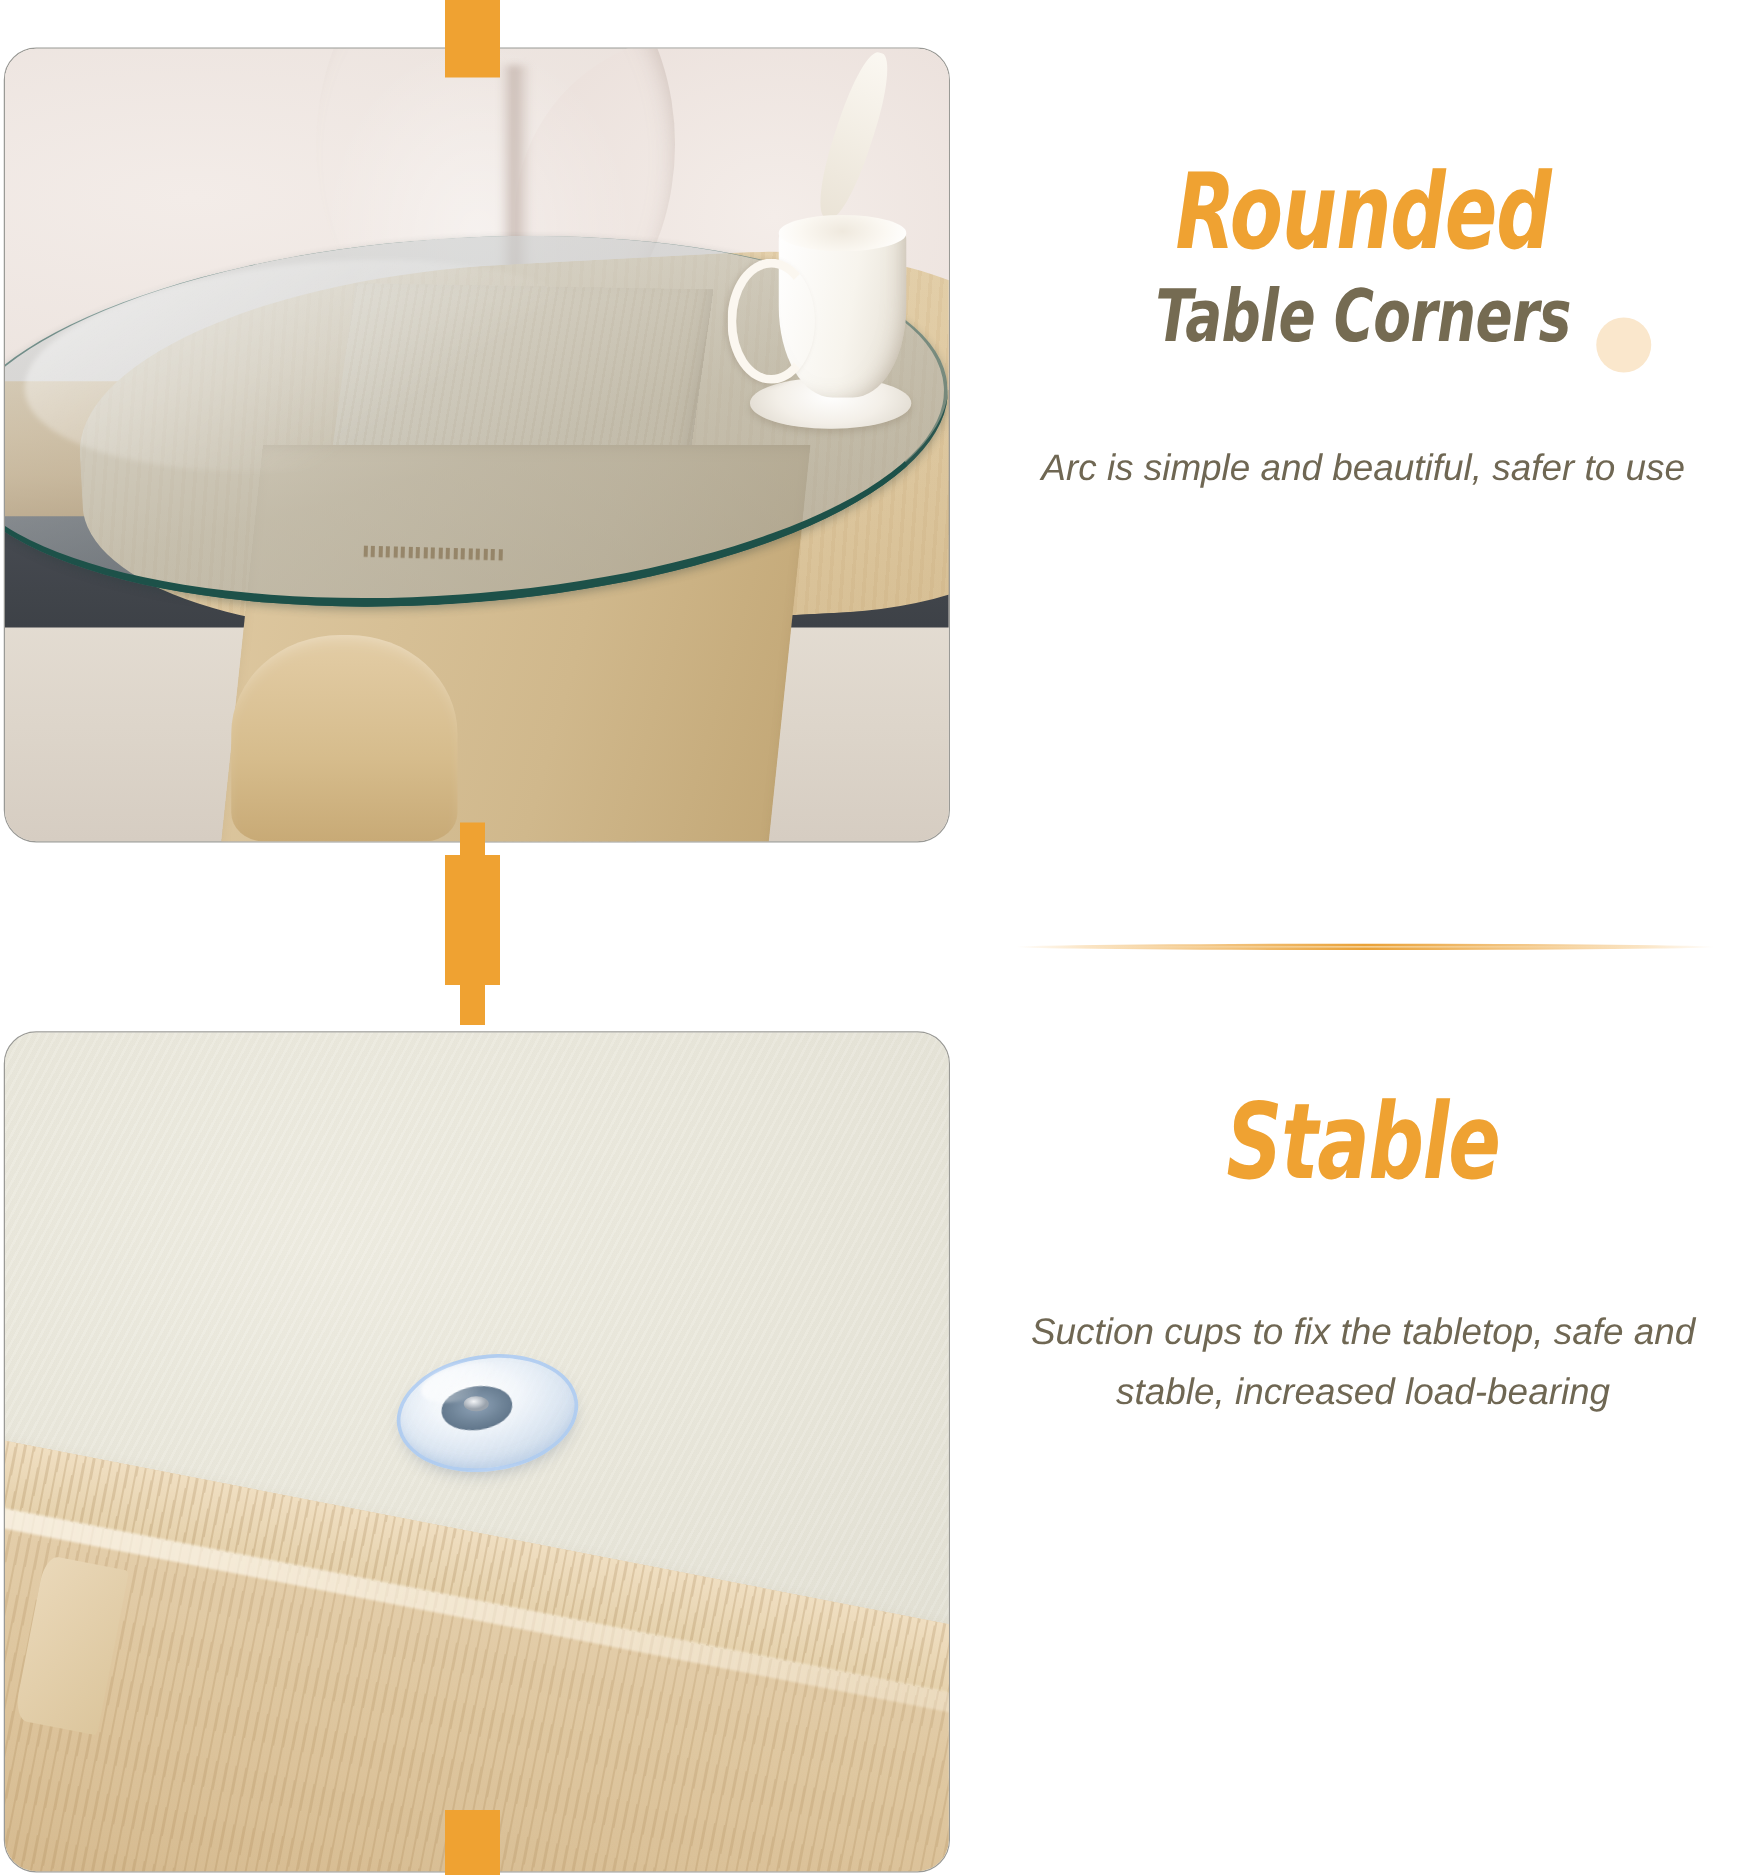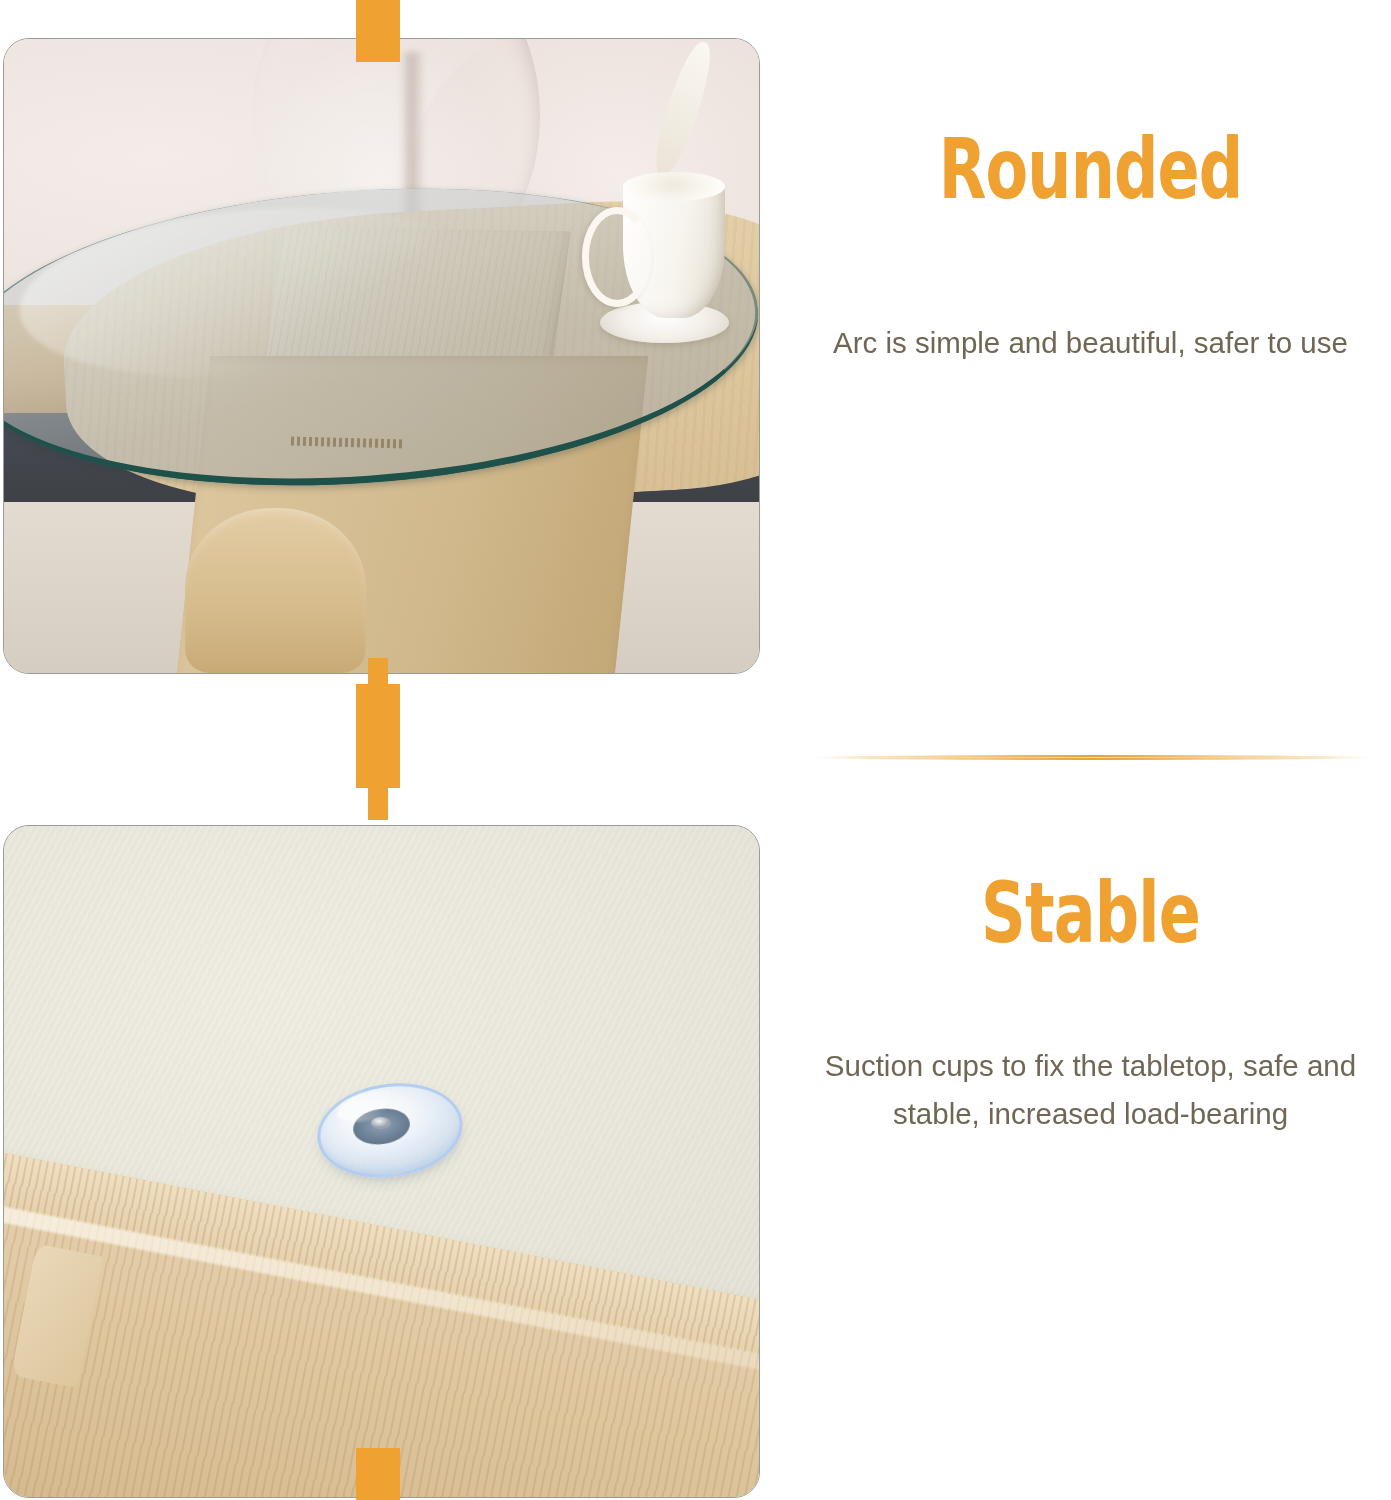--- a/index.html
+++ b/index.html
@@ -12,20 +12,21 @@
     font-family: "Liberation Sans", sans-serif;
     -webkit-font-smoothing: antialiased;
   }
 
   #page {
     position: relative;
     width: 1391px;
     height: 1500px;
     background: #ffffff;
     overflow: hidden;
+    font-style: italic;
   }
 
   
   .photo {
     position: absolute;
     border: 1px solid #9a9a96;
     border-radius: 26px;
     overflow: hidden;
     background: #e9e7e0;
   }
@@ -394,21 +395,21 @@
   #accent-dot-stable  { left: 485px; top: 30px; }
 
   .body-copy {
     font-family: "Liberation Sans", sans-serif;
     font-size: 29.5px;
     line-height: 1.62;
     color: #6f6753;
     margin: 0;
     padding: 0 6px;
   }
-  #body-rounded { margin-top: 109px; }
+  #body-rounded { margin-top: 68px; }
   #body-stable  { margin-top: 88px; }
 
   
   #section-divider {
     position: absolute;
     left: 812px; top: 755px;
     width: 560px; height: 5px;
     background: linear-gradient(90deg,
       rgba(239,162,50,0) 0%,
       rgba(239,162,50,.28) 10%,
@@ -477,20 +478,24 @@
   <div class="connector" id="connector-top"></div>
 
   <div class="connector" id="connector-middle-stem-up"></div>
   <div class="connector" id="connector-middle-bar"></div>
   <div class="connector" id="connector-middle-stem-down"></div>
 
   <div class="connector" id="connector-bottom"></div>
 
   <div class="feature-block" id="feature-rounded">
     <h1 class="headline-primary">Rounded</h1>
+    <span class="headline-secondary-wrap">
+      <span class="accent-dot" id="accent-dot-rounded"></span>
+      <h2 class="headline-secondary">Table Corners</h2>
+    </span>
     <p class="body-copy" id="body-rounded">Arc is simple and beautiful, safer to use</p>
   </div>
 
   <div id="section-divider"></div>
 
   <div class="feature-block" id="feature-stable">
     <h1 class="headline-primary">Stable</h1>
     <p class="body-copy" id="body-stable">Suction cups to fix the tabletop, safe and stable, increased load-bearing</p>
   </div>
 

